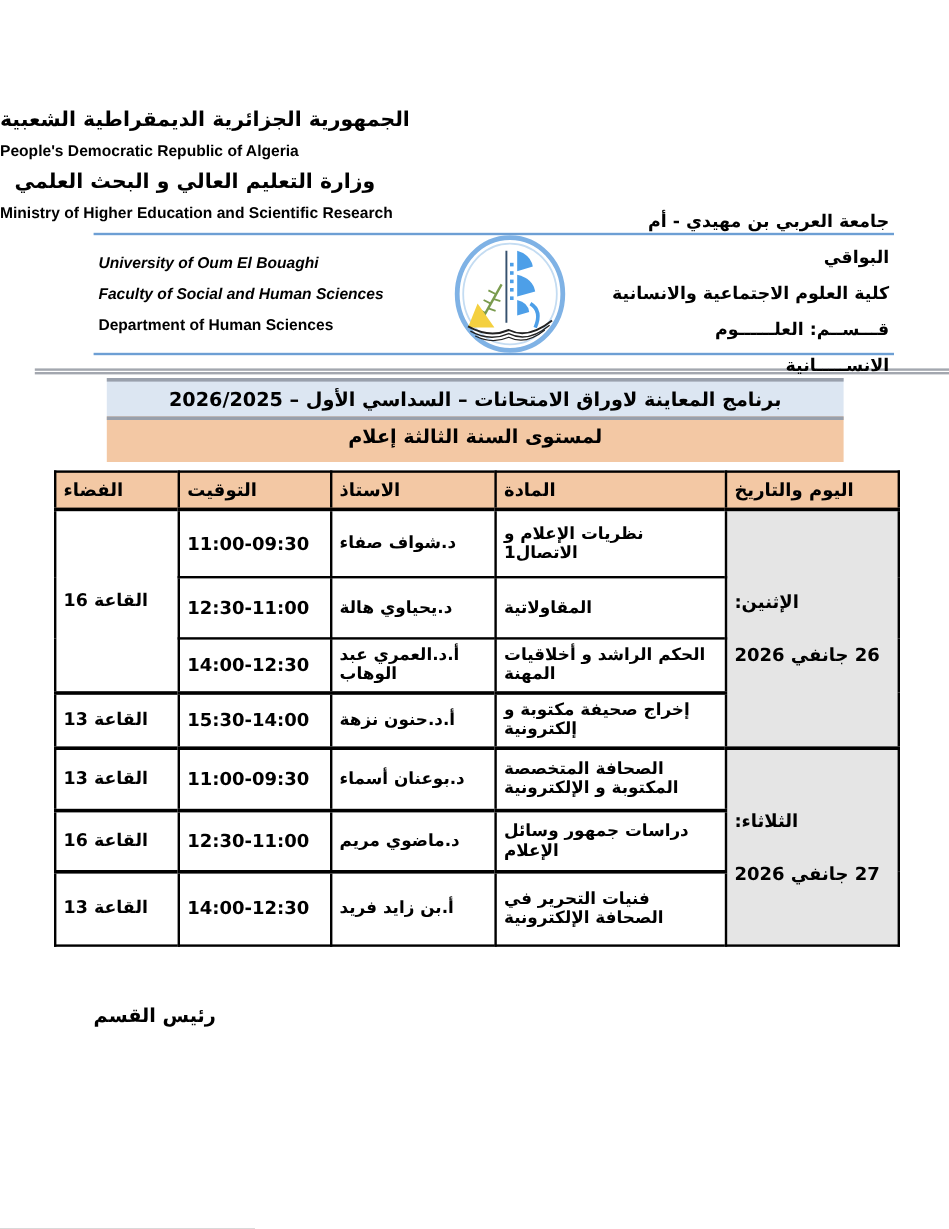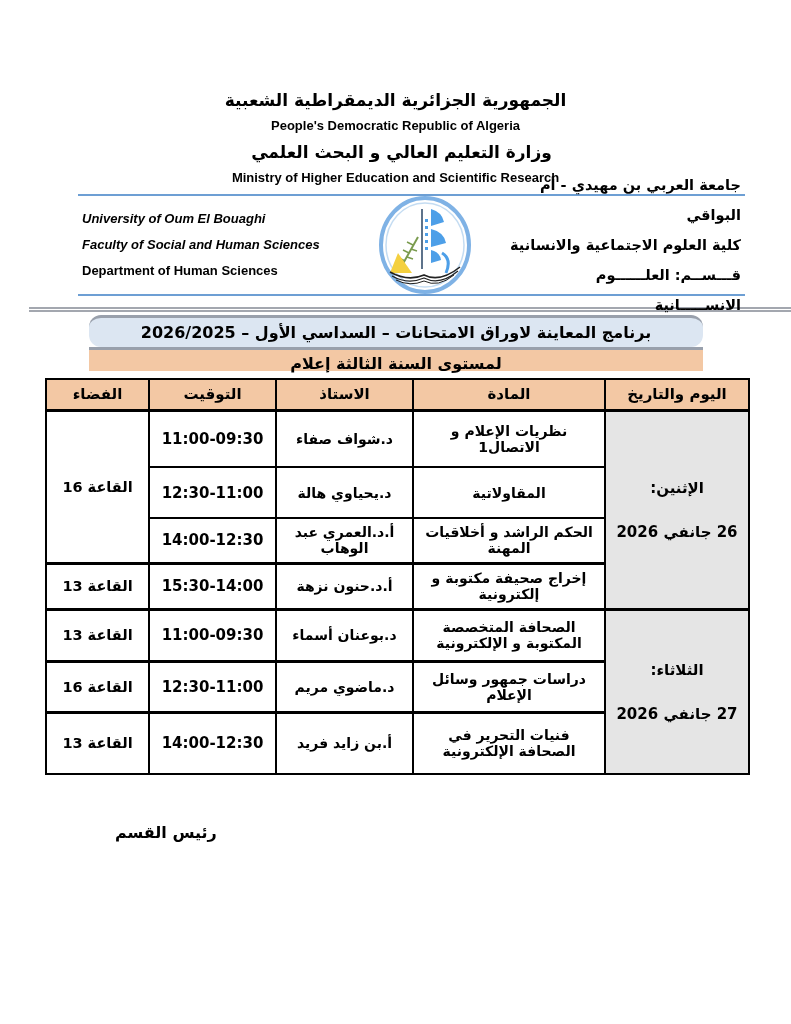--- a/index.html
+++ b/index.html
@@ -7,21 +7,21 @@
   .page {
     position:relative;
     width:791px; height:1024px;
     margin:0 auto;
     background:#ffffff;
     font-family:"Liberation Sans","DejaVu Sans",sans-serif;
     color:#000;
     overflow:hidden;
   }
   
-  .gov-header { padding-top:90px; text-align:center; }
+  .gov-header { padding-top:90px; text-align:left; }
   .gov-header .ar { font-family:"DejaVu Sans",sans-serif; font-size:17px; font-weight:bold; direction:rtl; }
   .gov-header .en { font-size:13px; font-weight:bold; margin-top:8px; }
   .gov-header .ar + .ar, .gov-header .en + .ar { margin-top:9px;padding-left:12px; }
 
   
   .inst-band {
     margin:9px 46px 0 78px;
     border-top:2px solid #6D9FD4;
     border-bottom:2px solid #6D9FD4;
     display:flex; align-items:center; justify-content:space-between;
@@ -41,54 +41,54 @@
     border-bottom:2px solid #A3A7AF;
   }
 
   
   .bar {
     margin-left:89px; width:614px;
     border-top:3px solid #99A0AC;
     text-align:center; font-weight:bold; direction:rtl;
     font-family:"DejaVu Sans",sans-serif;
   }
-  .bar-blue { margin-top:3px; background:#DCE6F2; height:32px; line-height:29px; font-size:16px;border-radius:12px; }
-  .bar-salmon { background:#F3C8A4; height:24px; line-height:28px; font-size:16px; }
+  .bar-blue { margin-top:3px; background:#DCE6F2; height:32px; line-height:29px; font-size:16px; }
+  .bar-salmon { background:#F3C8A4; height:38px; line-height:28px; font-size:16px; }
 
   
   table.schedule {
     margin:7px 0 0 45px;
     width:703px;
     border-collapse:collapse;
     direction:rtl;
     table-layout:fixed;
     font-family:"DejaVu Sans",sans-serif;
   }
   .schedule th, .schedule td {
     border:2px solid #000;
-    text-align:center; vertical-align:middle;
+    text-align:left; vertical-align:middle;
     font-weight:bold;
     padding:2px 6px;
   }
   .schedule th {
     background:#F3C8A4;
     height:31px; font-size:15px;
     border-bottom:3px solid #000;
   }
   .schedule td { font-size:14px; }
   .schedule td.time-cell { font-size:15px; }
   .schedule td.day-cell { background:#e5e5e5; font-size:15px; }
   .schedule td.room-cell { font-size:14.5px; }
   .day-cell .day-date { margin-top:26px; }
   tr.thin td { border-top-width:1px; }
   tr.thick td { border-top-width:3px; }
 
   
   .signature {
-    margin:48px 0 0 115px;
+    margin:48px 0 0 78px;
     display:inline-block;
     direction:rtl;
     font-family:"DejaVu Sans",sans-serif;
     font-weight:bold; font-size:16px;
   }
 
   
 </style>
 </head>
 <body>

